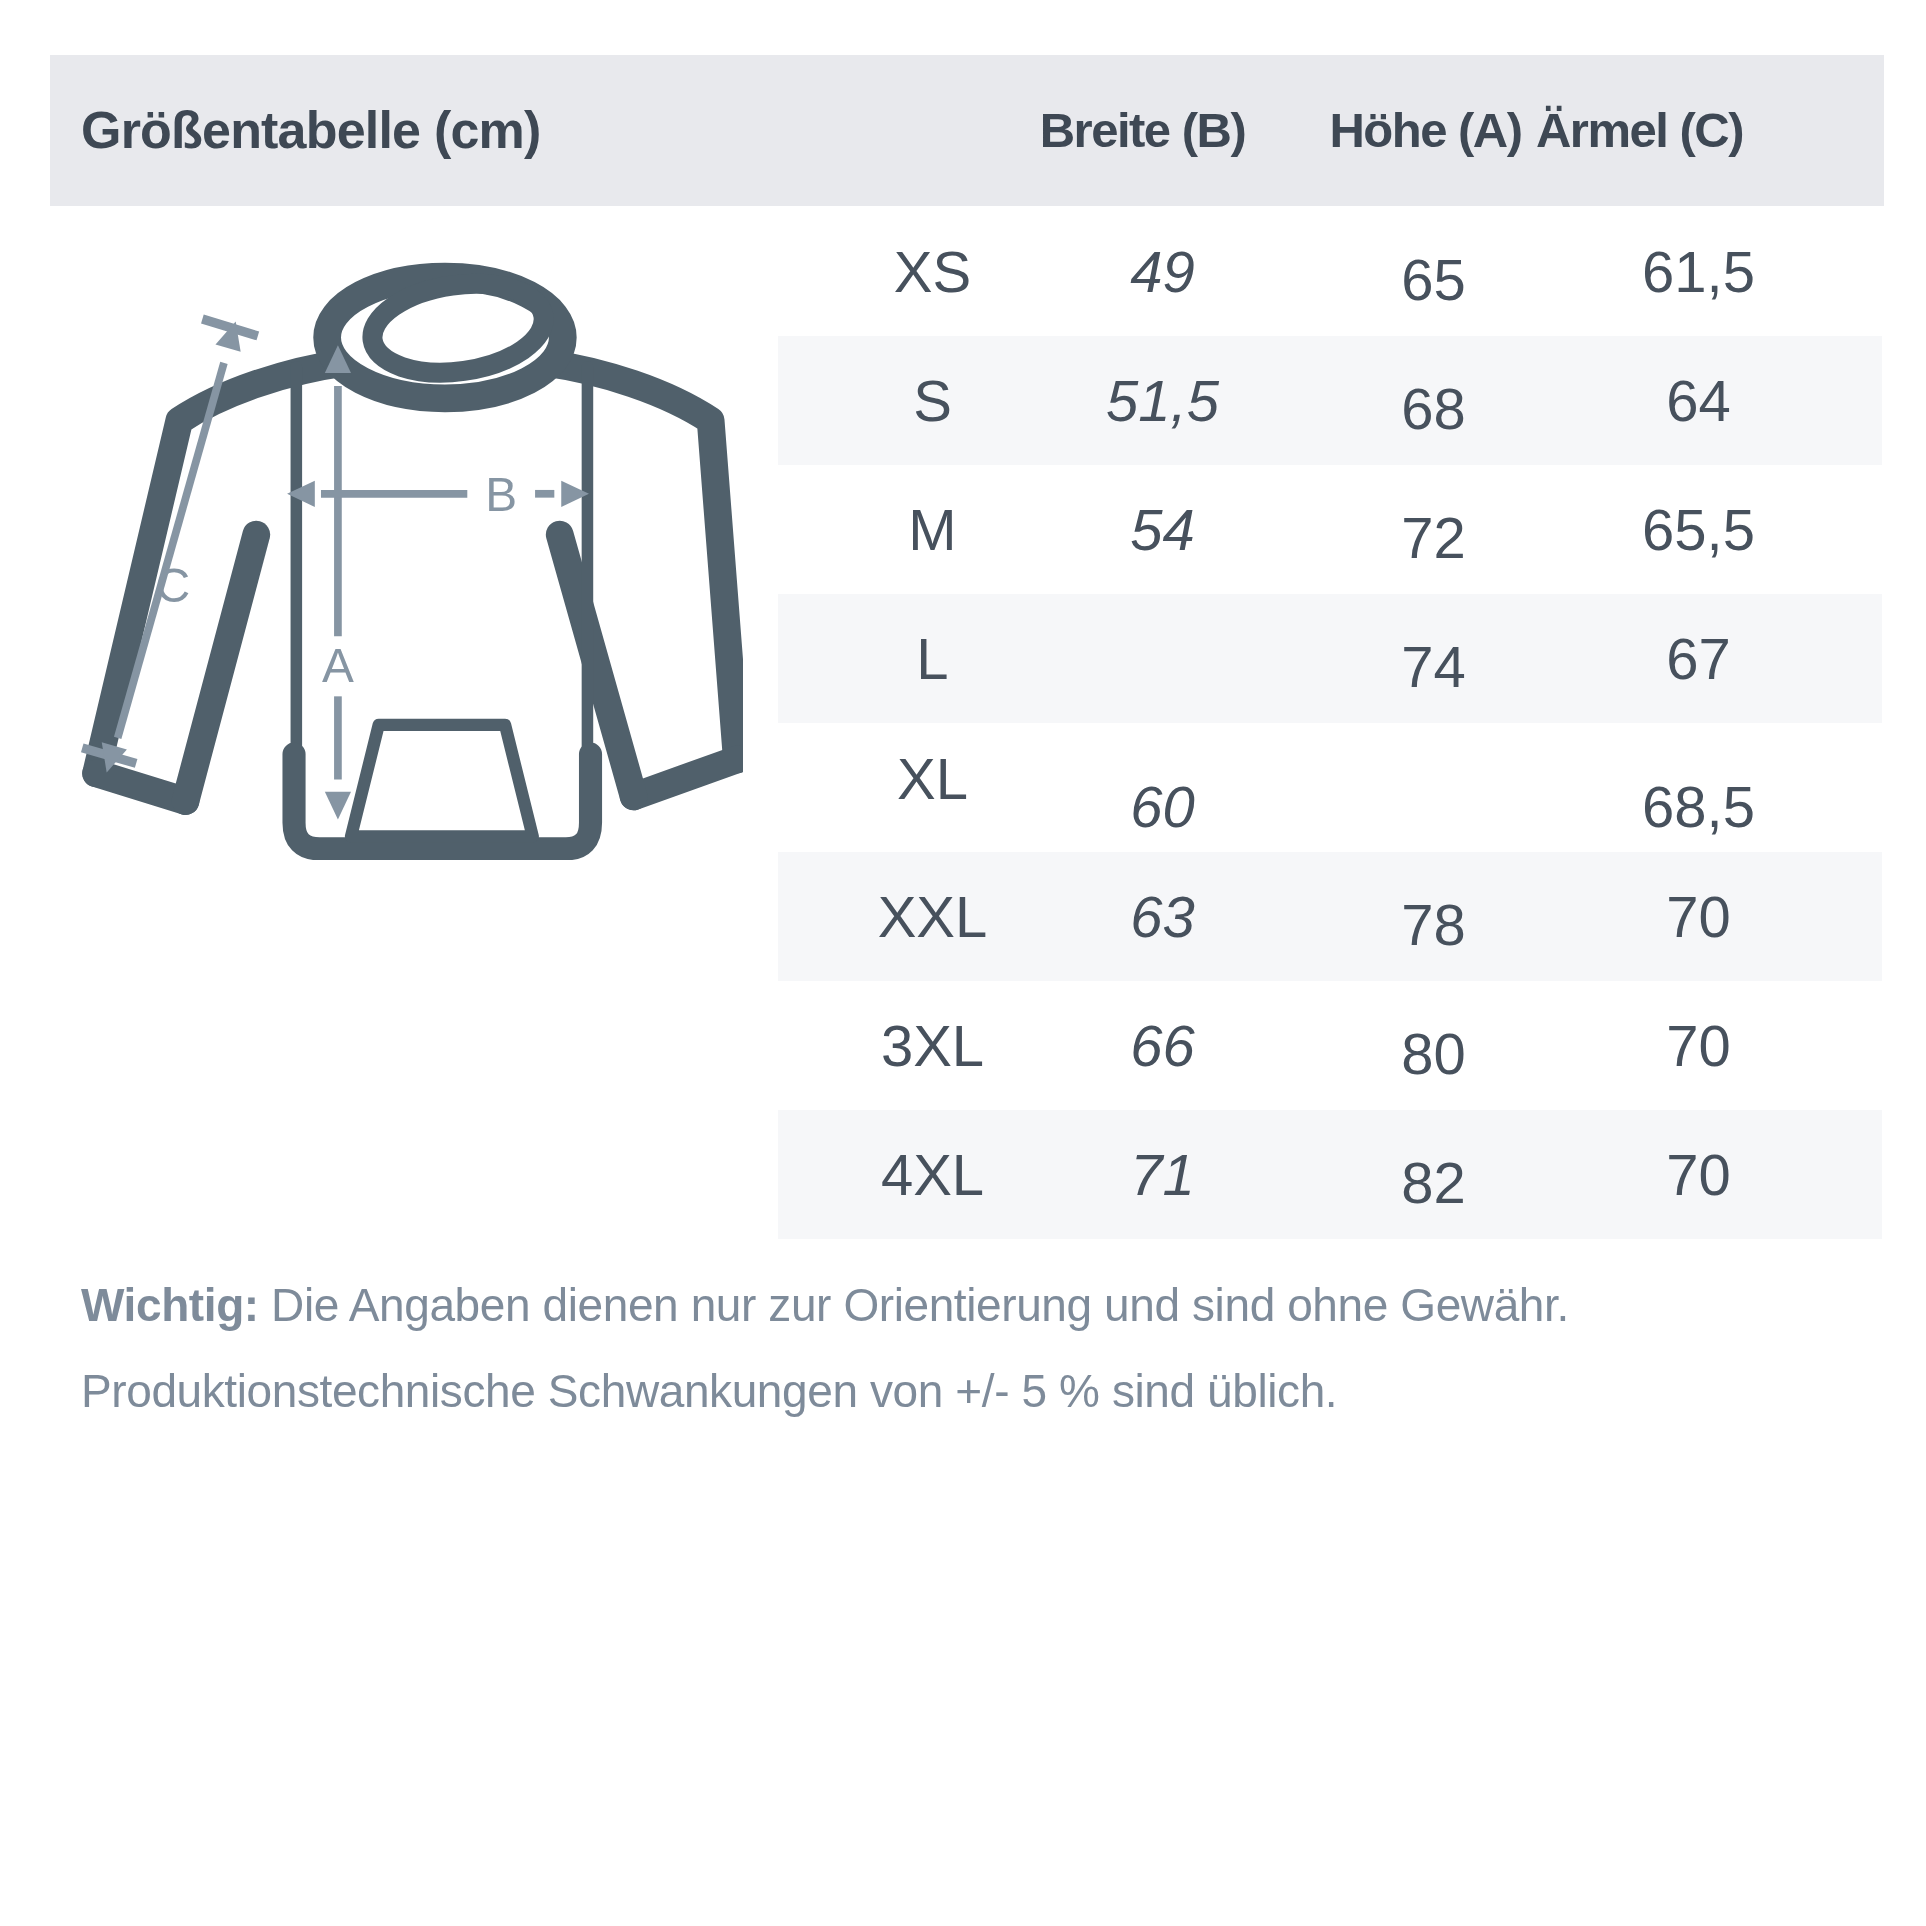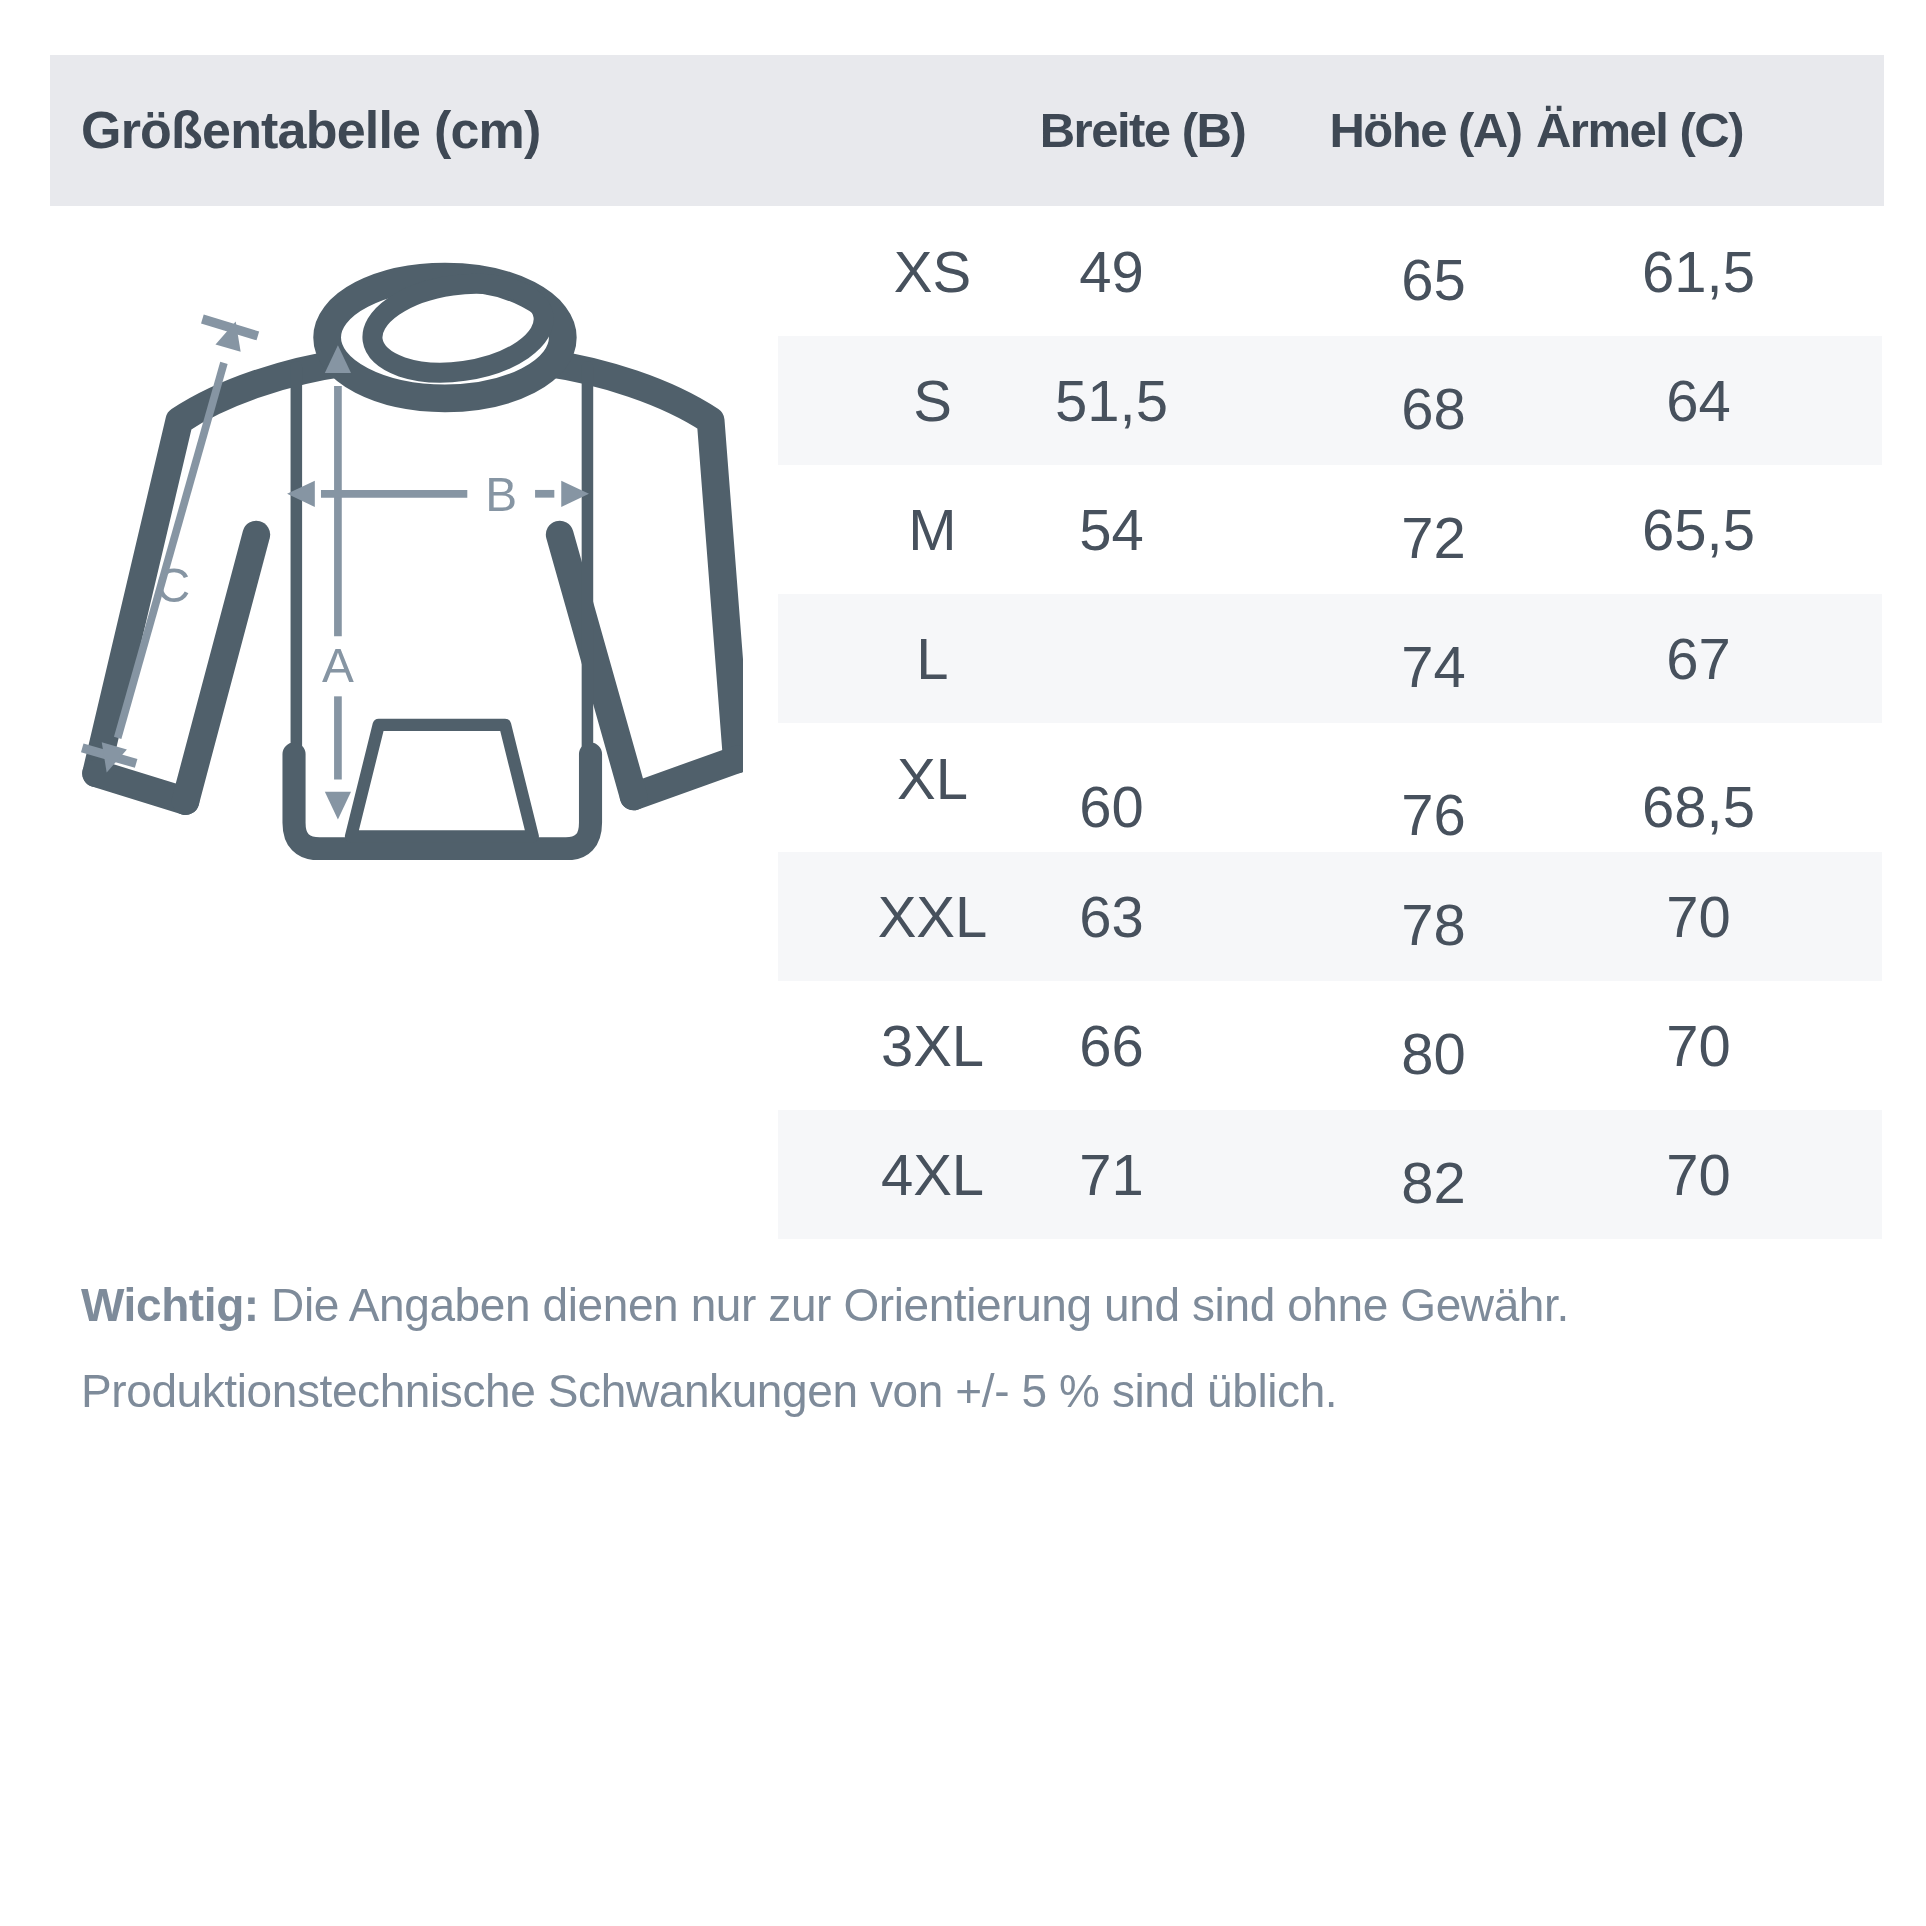--- a/index.html
+++ b/index.html
@@ -31,21 +31,21 @@
   .size-row{position:relative;width:1926px;height:129px;}
   .size-row .band{
     position:absolute;left:778px;top:0;width:1104px;height:129px;
     background:#f6f7f9;
   }
   .size-row .cell{
     position:absolute;top:0;height:129px;line-height:129px;width:231px;
     text-align:center;font-size:58px;color:#47515d;white-space:nowrap;
   }
   .cell.c-size{left:817px;}
-  .cell.c-breite{left:996px;}
+  .cell.c-breite{left:1047px;font-style:italic;}
   .cell.c-hoehe{left:1318px;margin-top:8px;}
   .cell.c-aermel{left:1583px;}
   .size-row.row-offset .c-size{transform:translateY(-9.2px);}
   .size-row.row-offset .c-breite,
   .size-row.row-offset .c-hoehe,
   .size-row.row-offset .c-aermel{transform:translateY(18.5px);}
 
   
   .diagram{position:absolute;left:73px;top:220px;width:670px;height:640px;}
   .diagram svg{display:block;width:670px;height:640px;}
@@ -88,21 +88,20 @@
     </div>
     <div class="size-row">
       <div class="band"></div>
       <span class="cell c-size">L</span>
       <span class="cell c-hoehe">74</span>
       <span class="cell c-aermel">67</span>
     </div>
     <div class="size-row row-offset">
       <span class="cell c-size">XL</span>
       <span class="cell c-breite">60</span>
-      <span class="cell c-hoehe">76</span>
       <span class="cell c-aermel">68,5</span>
     </div>
     <div class="size-row">
       <div class="band"></div>
       <span class="cell c-size">XXL</span>
       <span class="cell c-breite">63</span>
       <span class="cell c-hoehe">78</span>
       <span class="cell c-aermel">70</span>
     </div>
     <div class="size-row">

